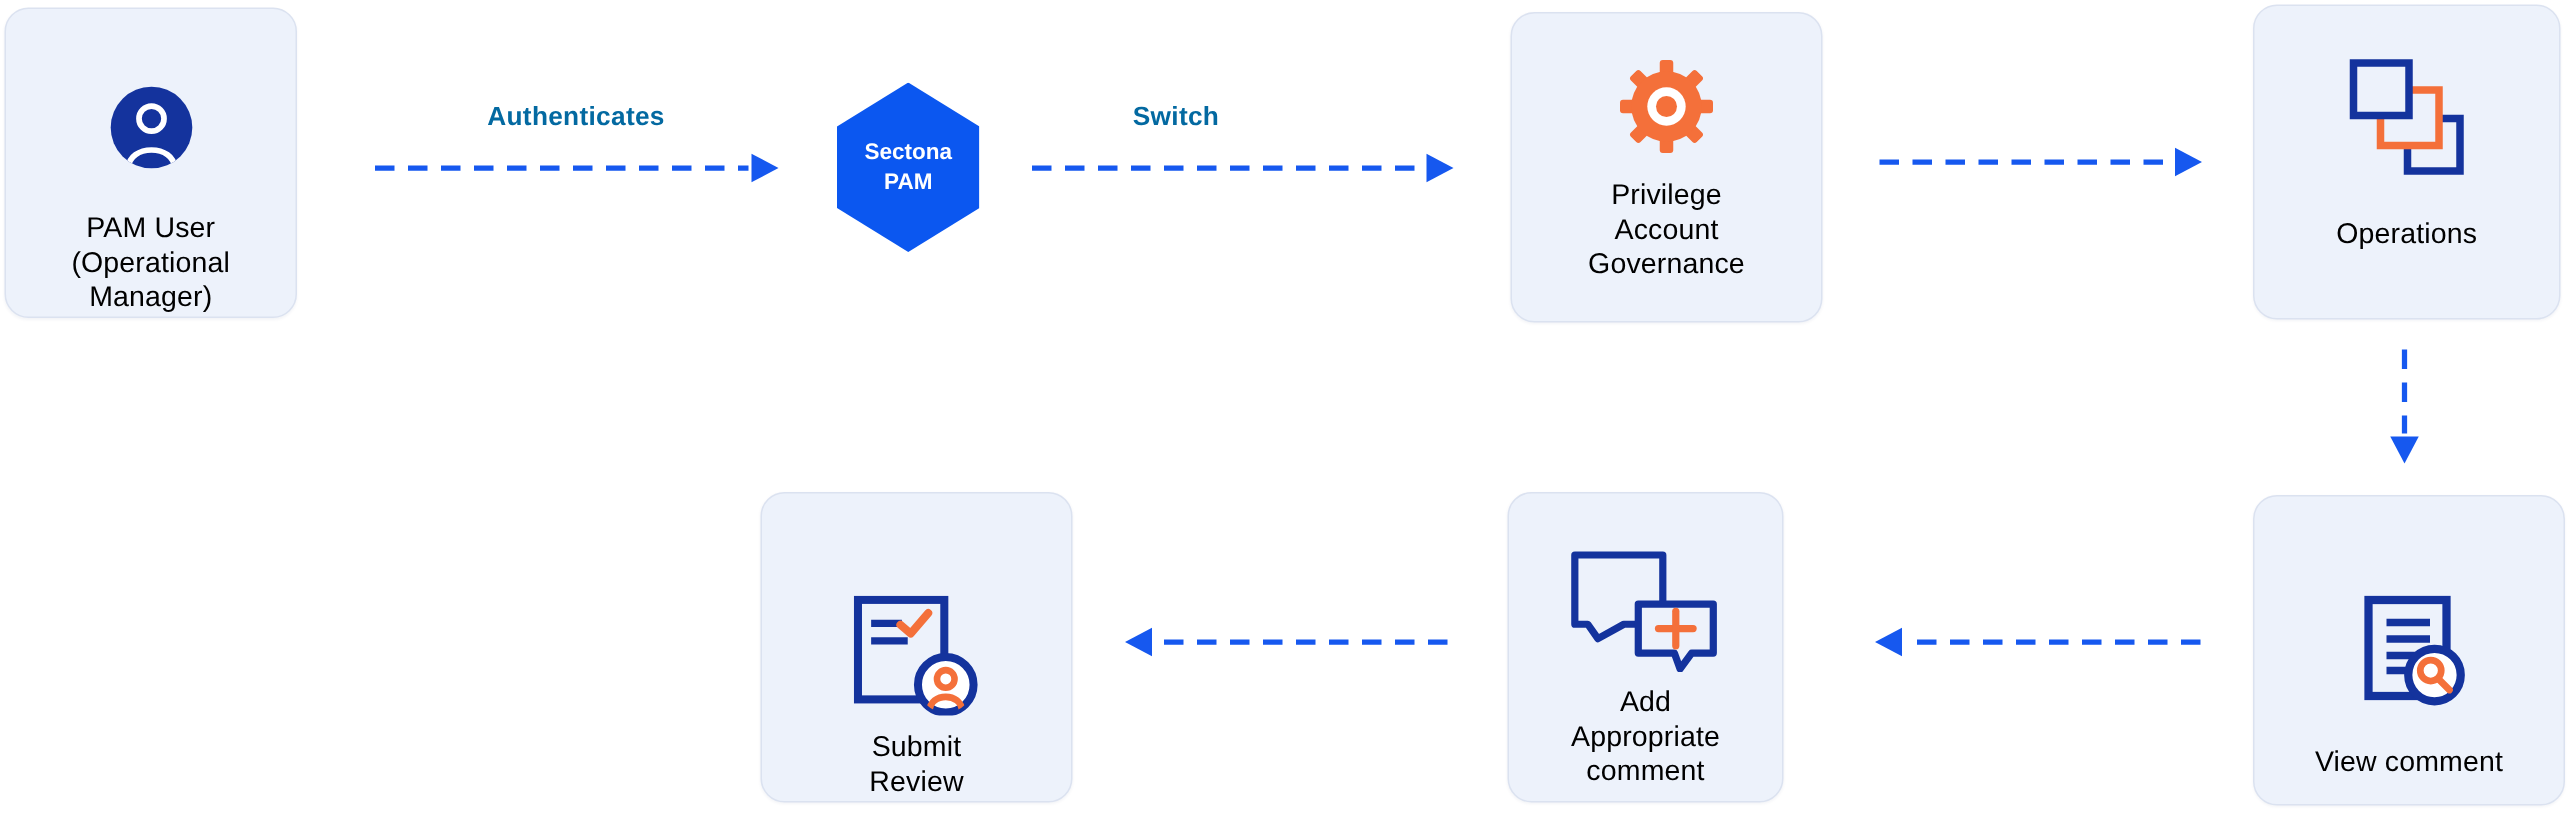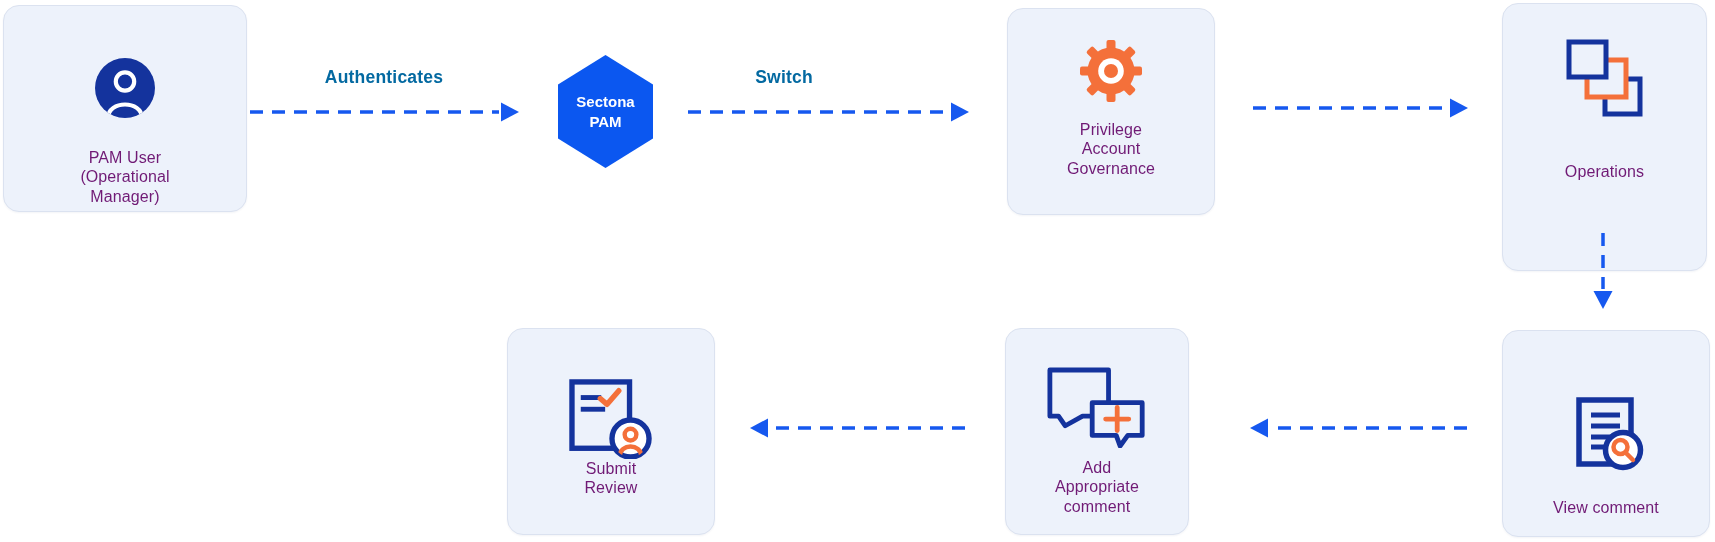--- a/index.html
+++ b/index.html
@@ -12,29 +12,29 @@
     position:absolute;
     background:#edf2fb;
     border:1px solid #dbe2f0;
     border-radius:16px;
     box-shadow:0 1px 2px rgba(20,40,100,0.05);
     display:flex;flex-direction:column;align-items:center;justify-content:flex-start;
     text-align:center;box-sizing:border-box;
   }
   .card-label{
     white-space:pre-line;
-    font-size:16px;font-weight:500;color:#701a75;line-height:1.21;
+    font-size:19px;font-weight:500;color:#000000;line-height:1.21;
     letter-spacing:.1px;
   }
-  .n-pam{left:3px;top:5px;width:244px;height:207px;padding-top:50px;gap:28px;}
+  .n-pam{left:3px;top:5px;width:195px;height:207px;padding-top:50px;gap:28px;}
   .n-gov{left:1007px;top:8px;width:208px;height:207px;padding-top:26px;gap:13px;}
-  .n-ops{left:1502px;top:3px;width:205px;height:268px;padding-top:34px;gap:44px;}
+  .n-ops{left:1502px;top:3px;width:205px;height:210px;padding-top:34px;gap:28px;}
   .n-view{left:1502px;top:330px;width:208px;height:207px;padding-top:64px;gap:25px;}
   .n-comment{left:1005px;top:328px;width:184px;height:207px;padding-top:38px;gap:10px;}
-  .n-review{left:507px;top:328px;width:208px;height:207px;padding-top:50px;}
+  .n-review{left:507px;top:328px;width:208px;height:207px;padding-top:50px;gap:11px;justify-content:flex-end;}
   .hex{
     position:absolute;left:558px;top:55px;width:95px;height:113px;
     background:#0b57f0;
     clip-path:polygon(50% 0,100% 26%,100% 74%,50% 100%,0 74%,0 26%);
     display:flex;align-items:center;justify-content:center;text-align:center;
   }
   .hex-label{
     white-space:pre-line;color:#ffffff;font-size:15px;font-weight:700;line-height:1.3;
   }
   .edge-label{

